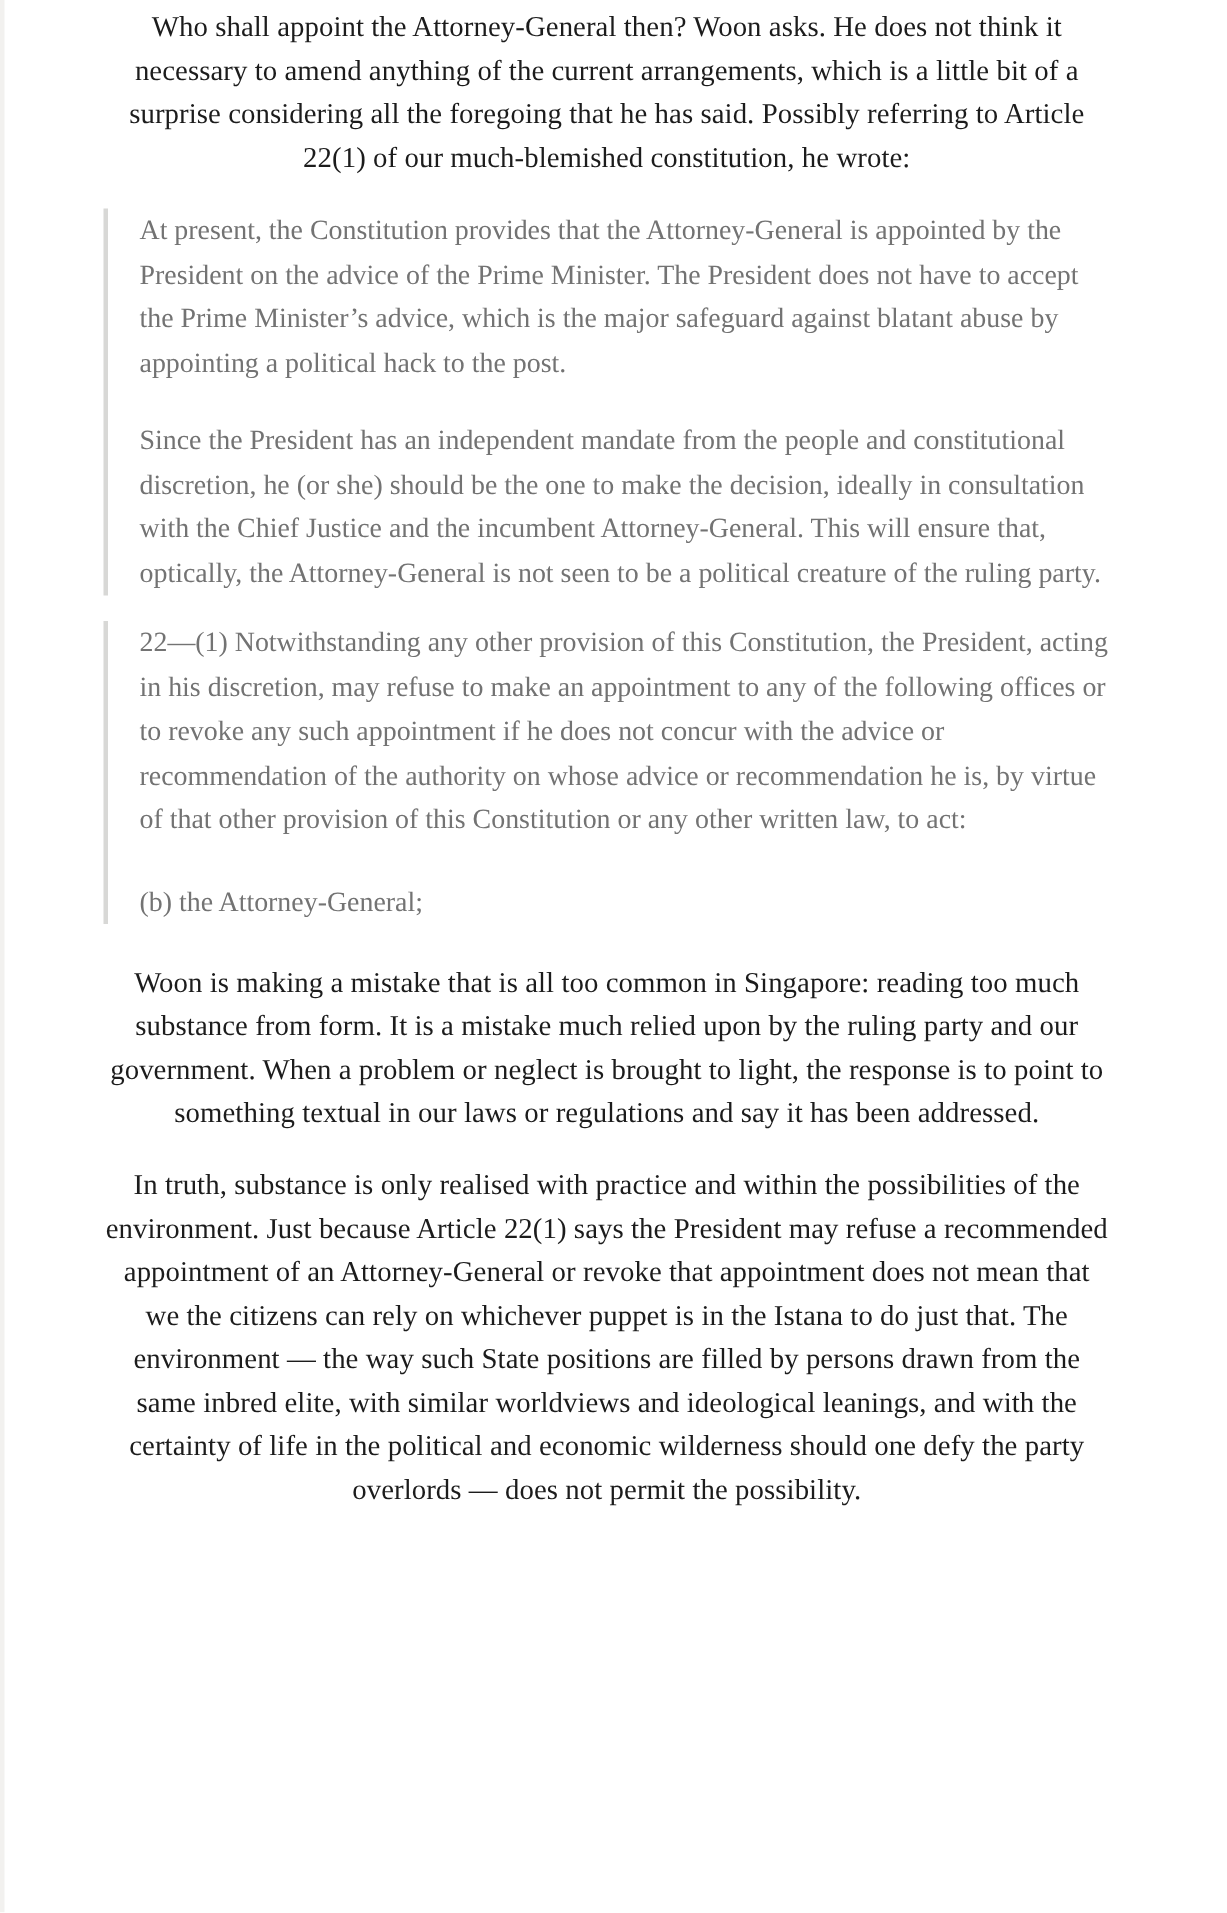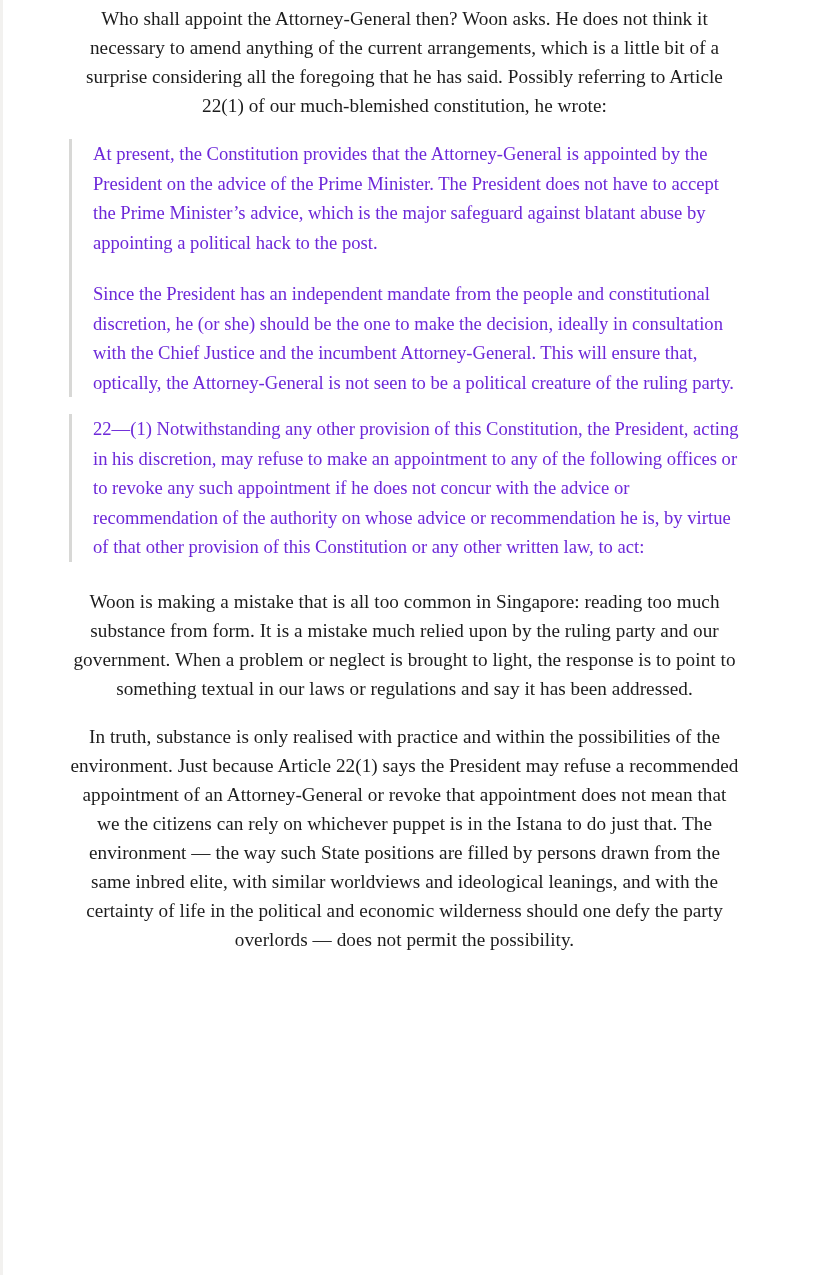--- a/index.html
+++ b/index.html
@@ -45,21 +45,21 @@
     margin-top: 0;
   }
   blockquote.quote {
     margin: 16px 0 17px 0;
     padding: 0 0 0 21px;
     border-left: 3px solid #d8d8d6;
   }
   blockquote.quote p {
     font-size: 18.6px;
     line-height: 29.5px;
-    color: #6d28d9;
+    color: #737373;
     margin: 0 0 22px 0;
   }
   blockquote.quote p:last-child {
     margin-bottom: 4px;
   }
   blockquote.quote.statute p {
     margin-bottom: 25px;
   }
   .short-para {
     margin-bottom: 19px;
@@ -76,20 +76,21 @@
     <p class="body-text">Who shall appoint the Attorney-General then? Woon asks. He does not think it necessary to amend anything of the current arrangements, which is a little bit of a surprise considering all the foregoing that he has said. Possibly referring to Article 22(1) of our much-blemished constitution, he wrote:</p>
 
     <blockquote class="quote">
       <p>At present, the Constitution provides that the Attorney-General is appointed by the President on the advice of the Prime Minister. The President does not have to accept the Prime Minister’s advice, which is the major safeguard against blatant abuse by appointing a political hack to the post.</p>
       <p>Since the President has an independent mandate from the people and constitutional discretion, he (or she) should be the one to make the decision, ideally in consultation with the Chief Justice and the incumbent Attorney-General. This will ensure that, optically, the Attorney-General is not seen to be a political creature of the ruling party.</p>
     </blockquote>
 
 
     <blockquote class="quote statute">
       <p>22—(1)  Notwithstanding any other provision of this Constitution, the President, acting in his discretion, may refuse to make an appointment to any of the following offices or to revoke any such appointment if he does not concur with the advice or recommendation of the authority on whose advice or recommendation he is, by virtue of that other provision of this Constitution or any other written law, to act:</p>
+      <p>(b) the Attorney-General;</p>
     </blockquote>
 
     <p class="body-text">Woon is making a mistake that is all too common in Singapore: reading too much substance from form. It is a mistake much relied upon by the ruling party and our government. When a problem or neglect is brought to light, the response is to point to something textual in our laws or regulations and say it has been addressed.</p>
 
 
     <p class="body-text">In truth, substance is only realised with practice and within the possibilities of the environment. Just because Article 22(1) says the President may refuse a recommended appointment of an Attorney-General or revoke that appointment does not mean that we the citizens can rely on whichever puppet is in the Istana to do just that. The environment — the way such State positions are filled by persons drawn from the same inbred elite, with similar worldviews and ideological leanings, and with the certainty of life in the political and economic wilderness should one defy the party overlords — does not permit the possibility.</p>
 
   </div>
 </div>
 

